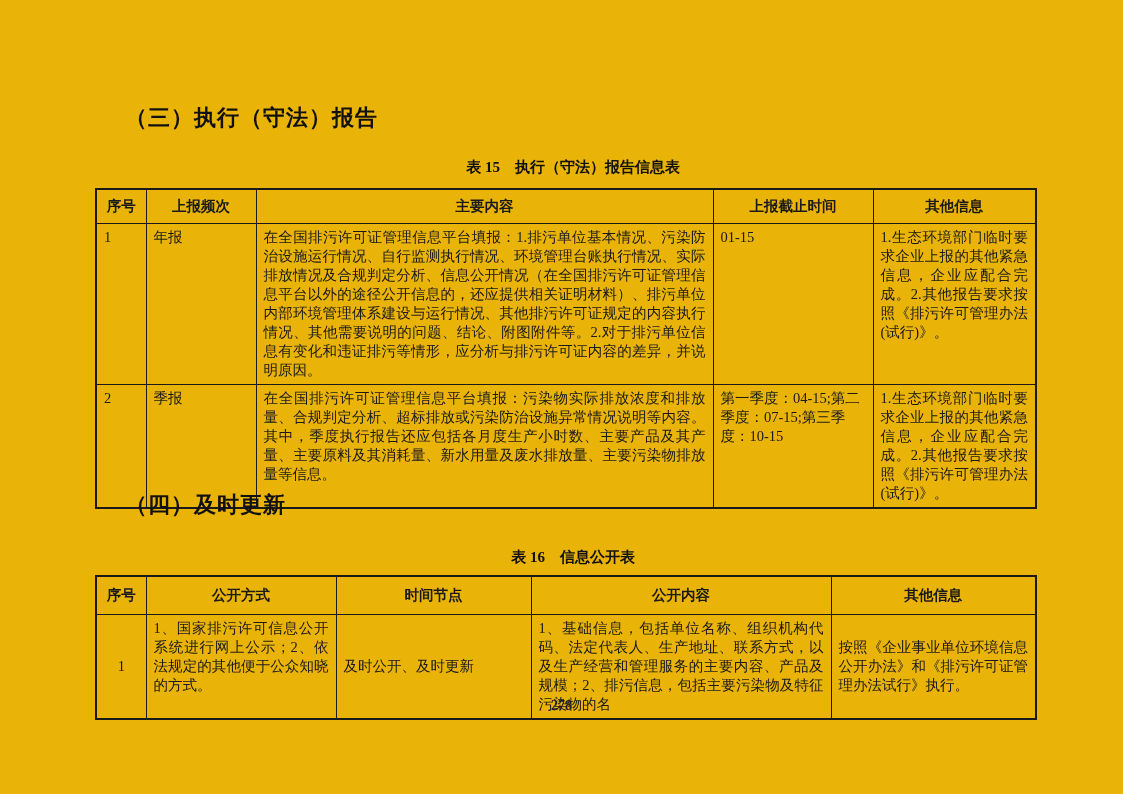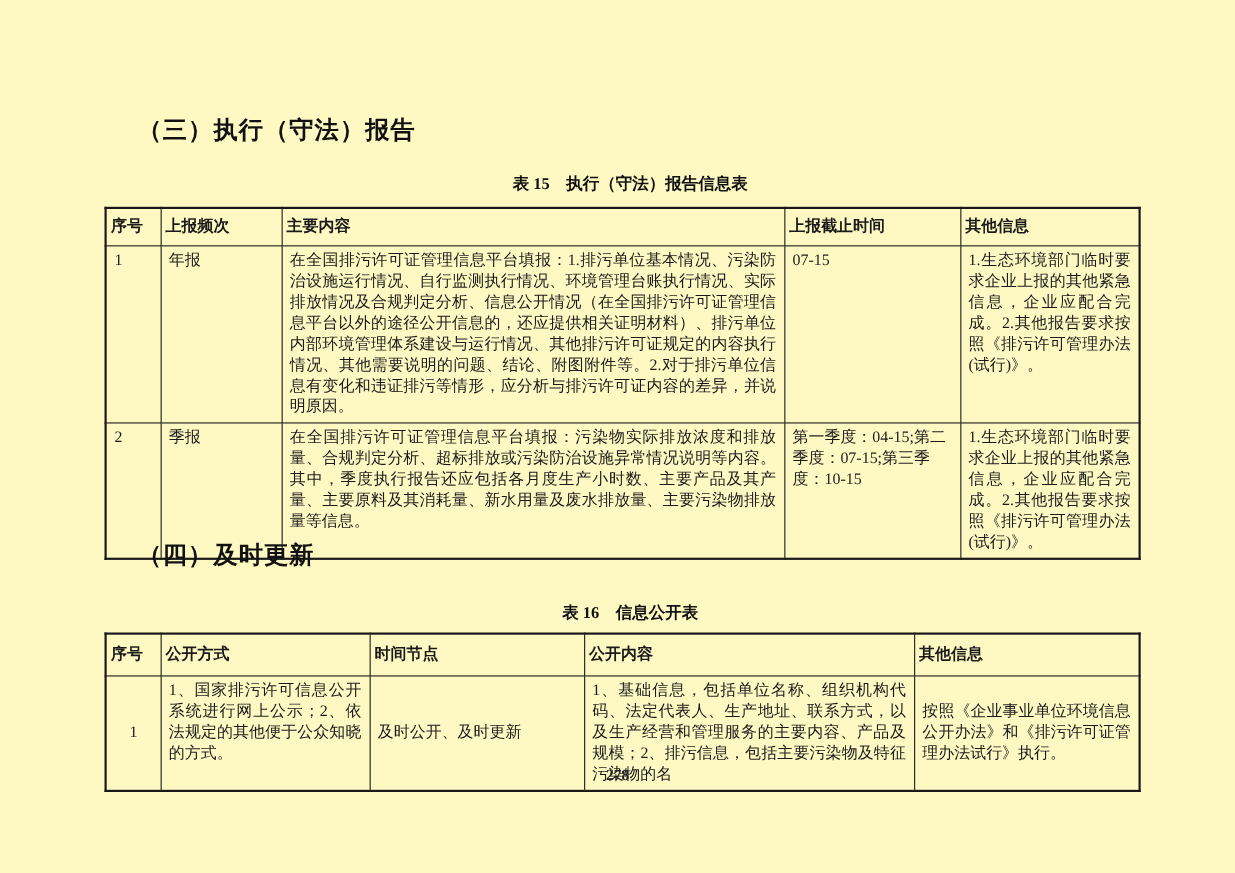--- a/index.html
+++ b/index.html
@@ -1,20 +1,20 @@
 <!DOCTYPE html>
 <html><head>
 <meta charset="utf-8">
 <style>
   html, body { margin: 0; padding: 0; background: #ffffff; }
   .page {
     position: relative;
     width: 1123px;
     height: 794px;
-    background: #fef9c3;
+    background: #eab308;
     font-family: "Liberation Serif", "DejaVu Serif", serif;
     color: #1a1a1a;
     overflow: hidden;
   }
   .section-heading {
     position: absolute;
     left: 125px;
     font-size: 22px;
     font-weight: bold;
     letter-spacing: 1px;
@@ -47,21 +47,21 @@
     border: 1px solid #1a1a1a;
     font-size: 14.5px;
     line-height: 19px;
     padding: 4px 7px;
     vertical-align: top;
     word-break: break-all;
     box-sizing: border-box;
   }
   .doc-table th {
     font-weight: bold;
-    text-align: left;
+    text-align: center;
     vertical-align: middle;
     height: 34px;
     padding: 2px 4px;
   }
   #table16 th { height: 38px; }
   .doc-table td.cell-justify { text-align: justify; }
   .doc-table td.v-mid { vertical-align: middle; }
   .doc-table td.h-center { text-align: center; }
   #t15-row1 td { height: 133px; }
   #t15-row2 td { height: 108px; }
@@ -99,21 +99,21 @@
       <th>序号</th>
       <th>上报频次</th>
       <th>主要内容</th>
       <th>上报截止时间</th>
       <th>其他信息</th>
     </tr>
     <tr id="t15-row1">
       <td>1</td>
       <td>年报</td>
       <td class="cell-justify">在全国排污许可证管理信息平台填报：1.排污单位基本情况、污染防治设施运行情况、自行监测执行情况、环境管理台账执行情况、实际排放情况及合规判定分析、信息公开情况（在全国排污许可证管理信息平台以外的途径公开信息的，还应提供相关证明材料）、排污单位内部环境管理体系建设与运行情况、其他排污许可证规定的内容执行情况、其他需要说明的问题、结论、附图附件等。2.对于排污单位信息有变化和违证排污等情形，应分析与排污许可证内容的差异，并说明原因。</td>
-      <td>07-15</td>
+      <td>01-15</td>
       <td class="cell-justify">1.生态环境部门临时要求企业上报的其他紧急信息，企业应配合完成。2.其他报告要求按照《排污许可管理办法(试行)》。</td>
     </tr>
     <tr id="t15-row2">
       <td>2</td>
       <td>季报</td>
       <td class="cell-justify">在全国排污许可证管理信息平台填报：污染物实际排放浓度和排放量、合规判定分析、超标排放或污染防治设施异常情况说明等内容。其中，季度执行报告还应包括各月度生产小时数、主要产品及其产量、主要原料及其消耗量、新水用量及废水排放量、主要污染物排放量等信息。</td>
       <td>第一季度：04-15;第二季度：07-15;第三季度：10-15</td>
       <td class="cell-justify">1.生态环境部门临时要求企业上报的其他紧急信息，企业应配合完成。2.其他报告要求按照《排污许可管理办法(试行)》。</td>
     </tr>
   </tbody>

